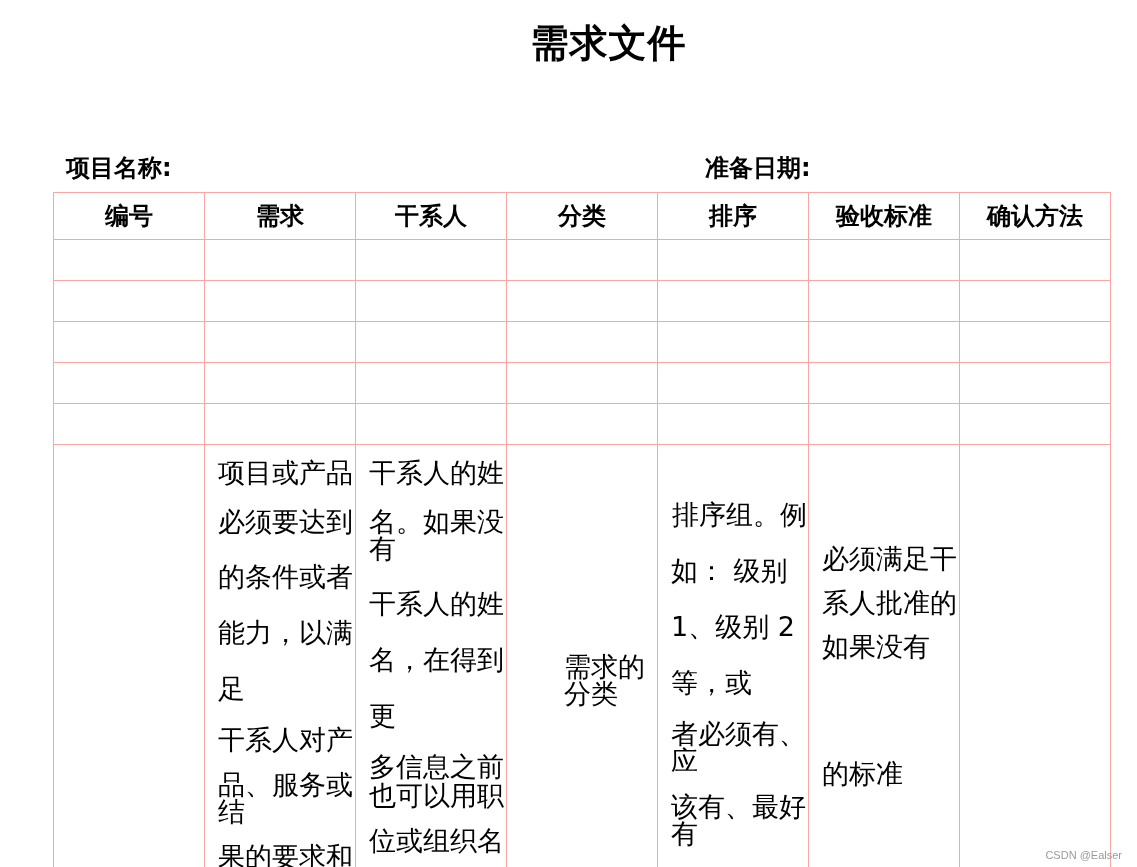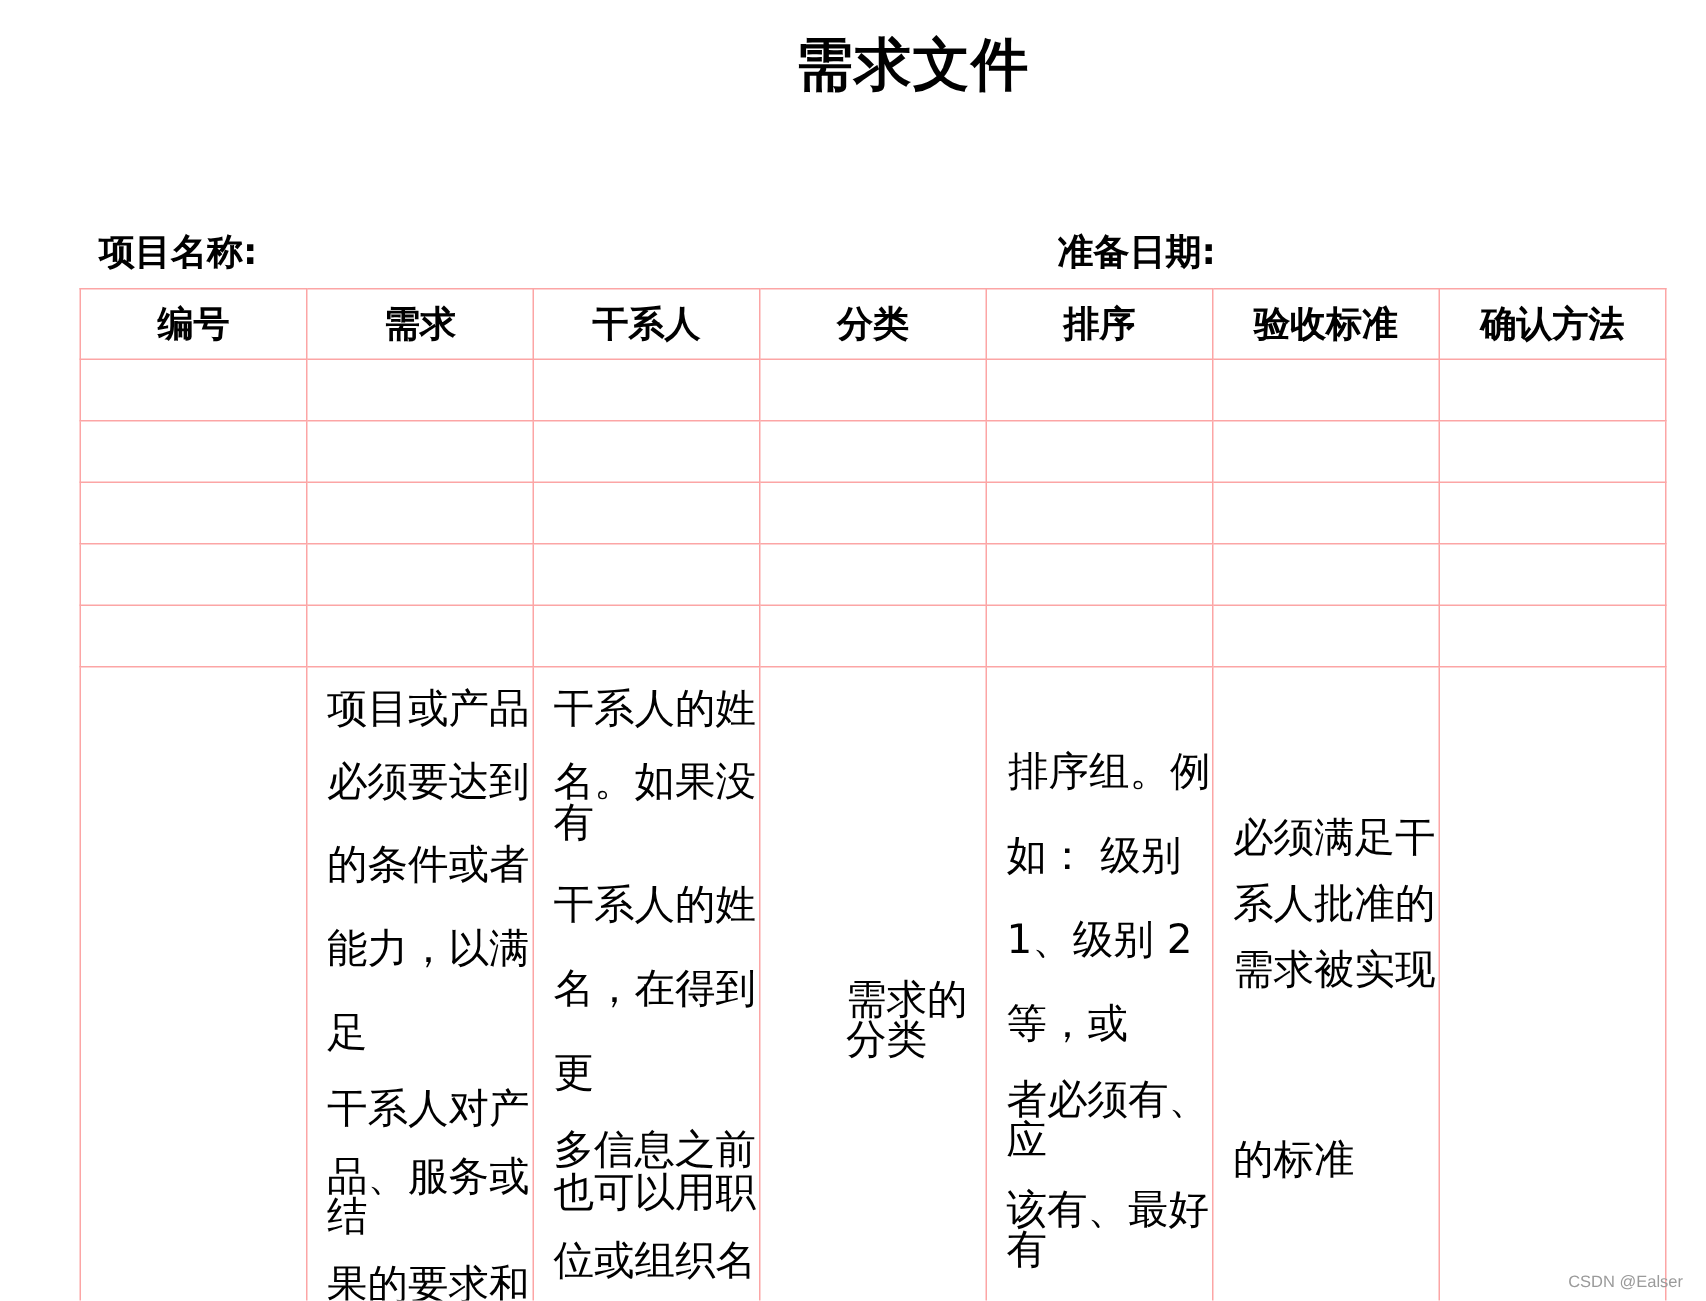--- a/index.html
+++ b/index.html
@@ -133,21 +133,21 @@
             <span class="l" style="margin-bottom: 24px;">等，或</span>
             <span class="l" style="margin-bottom: 19px;">者必须有、应</span>
             <span class="l" style="margin-bottom: 29px;">该有、最好有</span>
             <span class="l" style="margin-bottom: 0px;">等</span>
           </div>
       </td>
       <td>
         <div class="cell" id="acc" style="padding-top:100px;">
             <span class="l" style="margin-bottom: 17px;">必须满足干</span>
             <span class="l" style="margin-bottom: 17px;">系人批准的</span>
-            <span class="l" style="margin-bottom: 100px;">需求被实现</span>
+            <span class="l" style="margin-bottom: 100px;">如果没有</span>
             <span class="l" style="margin-bottom: 16px;">的标准</span>
           </div>
       </td>
       <td></td>
     </tr>
   </tbody>
 </table>
 
 <div class="watermark">CSDN @Ealser</div>
 

